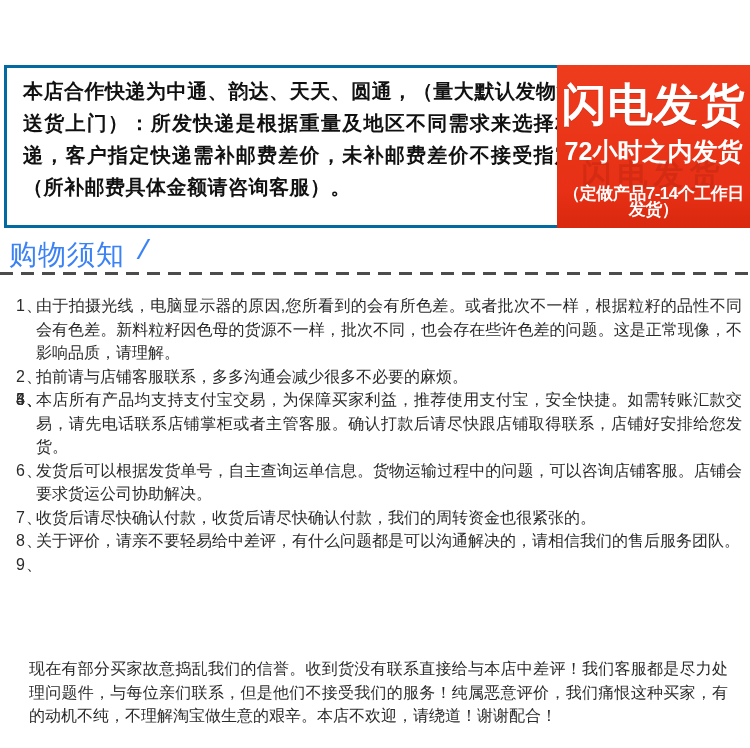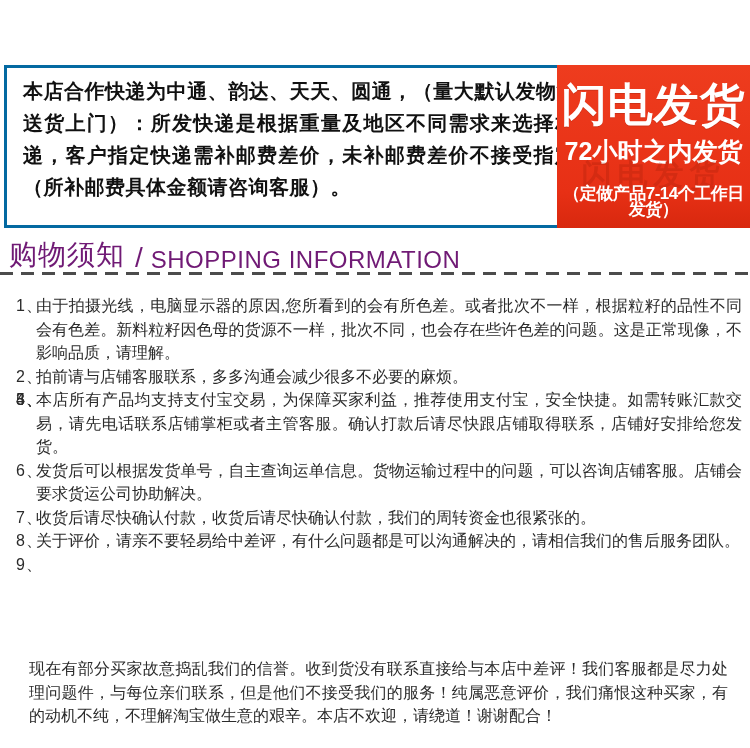--- a/index.html
+++ b/index.html
@@ -54,22 +54,22 @@
     pointer-events:none;
   }
   .flash-note{
     position:absolute;left:0;right:0;bottom:10px;
     font-size:17px;font-weight:bold;line-height:16px;
     letter-spacing:-0.5px;
   }
   
   .section-heading{
     position:absolute;left:9px;top:236px;
-    display:flex;align-items:flex-end;
-    color:#701a75;white-space:nowrap;
+    display:flex;align-items:flex-start;
+    color:#3b82f6;white-space:nowrap;font-family:Liberation Mono, monospace;
   }
   .section-heading .zh{font-size:28px;letter-spacing:1px;font-weight:500;}
   .section-heading .slash{font-size:28px;margin:0 8px 0 10px;font-weight:300;}
   .section-heading .en{font-size:24px;letter-spacing:0.5px;font-weight:500;}
   .dashed-rule{
     position:absolute;left:0;top:272px;width:750px;height:3px;
     background:repeating-linear-gradient(90deg,#4c4c4c 0 13px,transparent 13px 21px);
   }
   
   .notes{
@@ -106,21 +106,20 @@
   <div class="flash-box">
     <div class="flash-title">闪电发货</div>
     <div class="flash-sub">72小时之内发货</div>
     <div class="flash-watermark">闪电发货</div>
     <div class="flash-note">（定做产品7-14个工作日发货）</div>
   </div>
 
   <div class="section-heading">
     <span class="zh">购物须知</span>
     <span class="slash">/</span>
-    <span class="en">SHOPPING INFORMATION</span>
   </div>
   <div class="dashed-rule"></div>
 
   <div class="notes">
     <ol>
       <li><span class="num">1、</span><span>由于拍摄光线，电脑显示器的原因,您所看到的会有所色差。或者批次不一样，根据粒籽的品性不同会有色差。新料粒籽因色母的货源不一样，批次不同，也会存在些许色差的问题。这是正常现像，不影响品质，请理解。</span></li>
       <li><span class="num">2、</span><span>拍前请与店铺客服联系，多多沟通会减少很多不必要的麻烦。</span></li>
       <li><span class="num">3、</span></li>
       <li><span class="num">4、</span></li>
       <li><span class="num">5、</span><span>本店所有产品均支持支付宝交易，为保障买家利益，推荐使用支付宝，安全快捷。如需转账汇款交易，请先电话联系店铺掌柜或者主管客服。确认打款后请尽快跟店铺取得联系，店铺好安排给您发货。</span></li>

